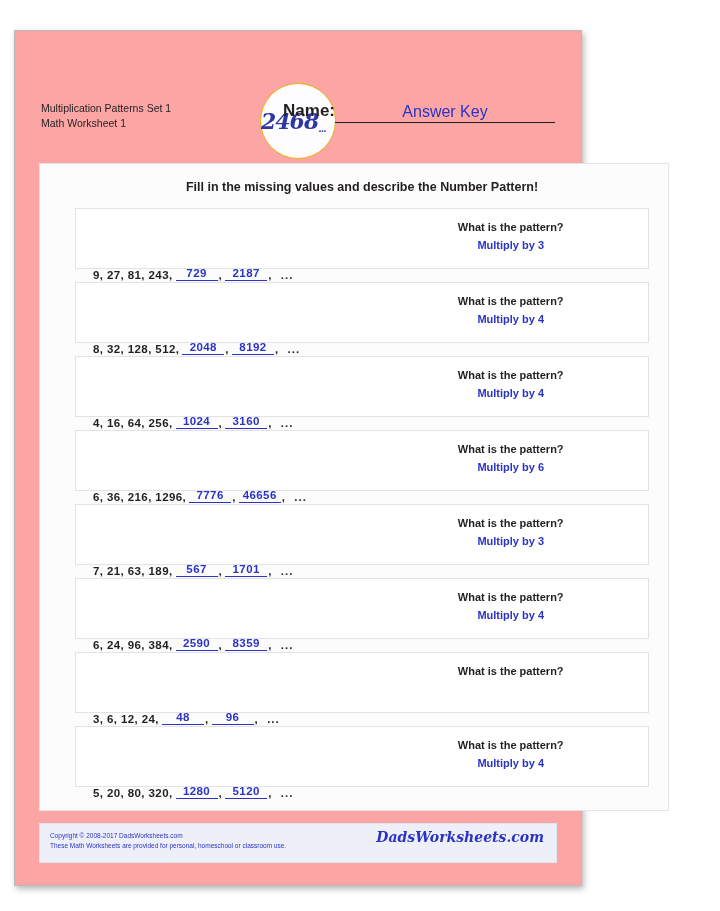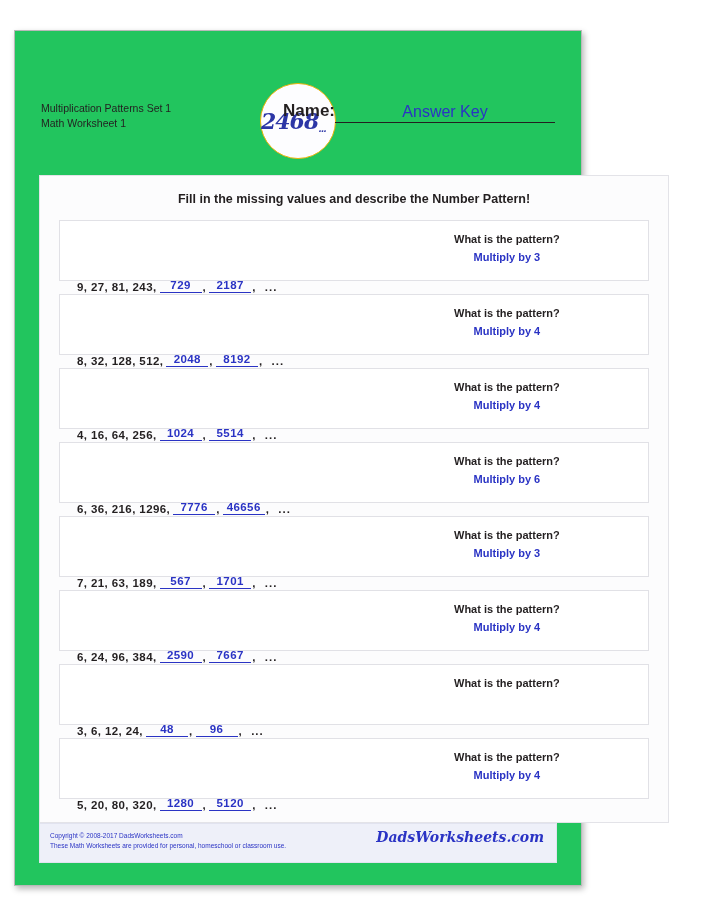--- a/index.html
+++ b/index.html
@@ -15,21 +15,21 @@
     position: relative;
     overflow: hidden;
   }
 
   .page {
     position: absolute;
     left: 14px;
     top: 30px;
     width: 568px;
     height: 856px;
-    background: #22c55e;
+    background: #fca5a5;
     border: 1px solid #b9b9b9;
     box-shadow: 2px 3px 6px rgba(0,0,0,0.28);
     box-sizing: border-box;
   }
 
   
   .header {
     position: relative;
     height: 90px;
     padding: 0;
@@ -90,26 +90,26 @@
   .answer-key {
     font-size: 16px;
     color: #2a33c4;
     font-family: "Liberation Sans", sans-serif;
   }
 
   
   .panel {
     position: absolute;
     left: 24px;
-    top: 144px;
+    top: 132px;
     width: 630px;
     background: #fcfcfd;
     border: 1px solid #e3e3e8;
     box-sizing: border-box;
-    padding: 0 0 10px 0;
+    padding: 0 0 10px 16px;
   }
   .instructions {
     text-align: center;
     font-size: 12.5px;
     font-weight: bold;
     color: #231f20;
     padding: 16px 0 14px 0;
   }
 
   .problems {
@@ -253,21 +253,21 @@
           <div class="q-text">What is the pattern?</div>
           <div class="a-text">Multiply by 4</div>
         </div>
       </div>
 
       <div class="problem">
         <div class="seq">
           <span class="given">4,  16,  64,  256,</span>
           <span class="blank">1024</span>
           <span class="comma">,</span>
-          <span class="blank">5514</span>
+          <span class="blank">3160</span>
           <span class="comma">,</span>
           <span class="dots">...</span>
         </div>
         <div class="answer-col">
           <div class="q-text">What is the pattern?</div>
           <div class="a-text">Multiply by 4</div>
         </div>
       </div>
 
       <div class="problem">
@@ -298,21 +298,21 @@
           <div class="q-text">What is the pattern?</div>
           <div class="a-text">Multiply by 3</div>
         </div>
       </div>
 
       <div class="problem">
         <div class="seq">
           <span class="given">6,  24,  96,  384,</span>
           <span class="blank">2590</span>
           <span class="comma">,</span>
-          <span class="blank">7667</span>
+          <span class="blank">8359</span>
           <span class="comma">,</span>
           <span class="dots">...</span>
         </div>
         <div class="answer-col">
           <div class="q-text">What is the pattern?</div>
           <div class="a-text">Multiply by 4</div>
         </div>
       </div>
 
       <div class="problem">

